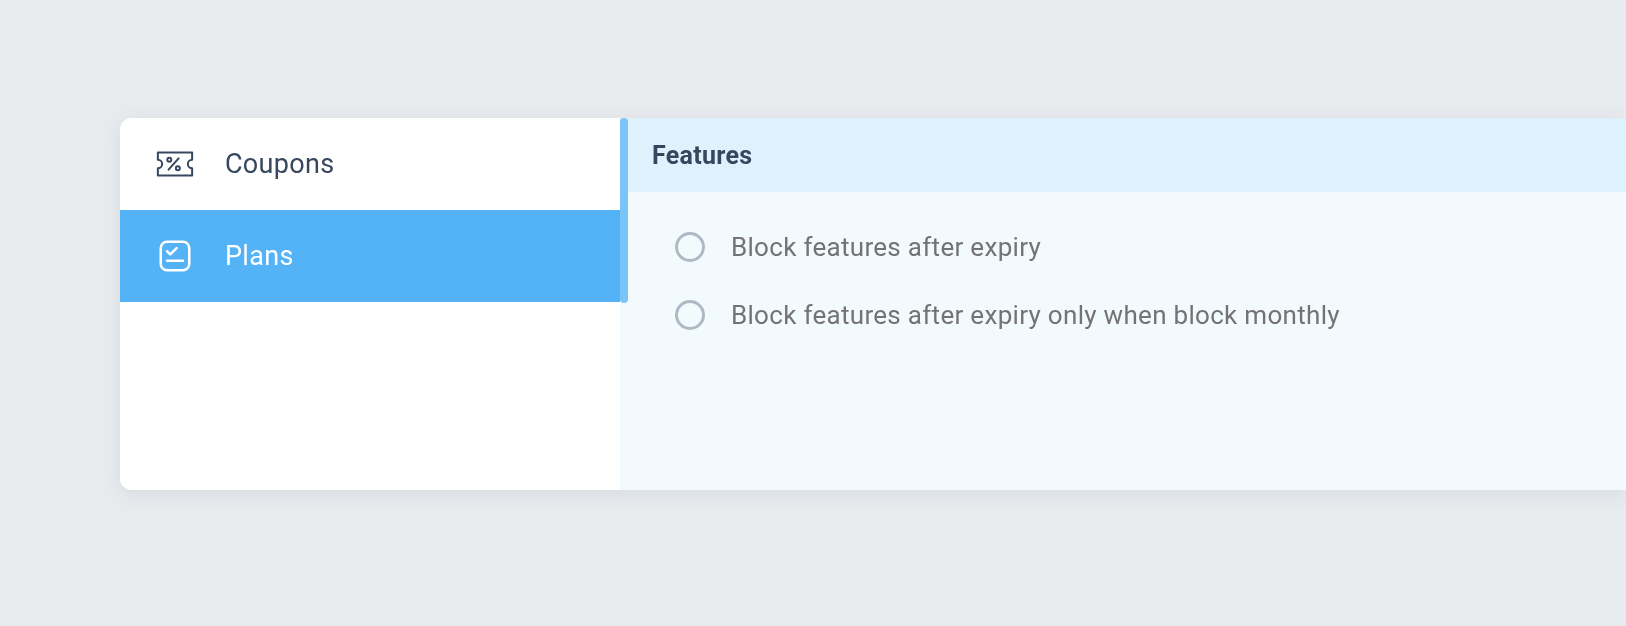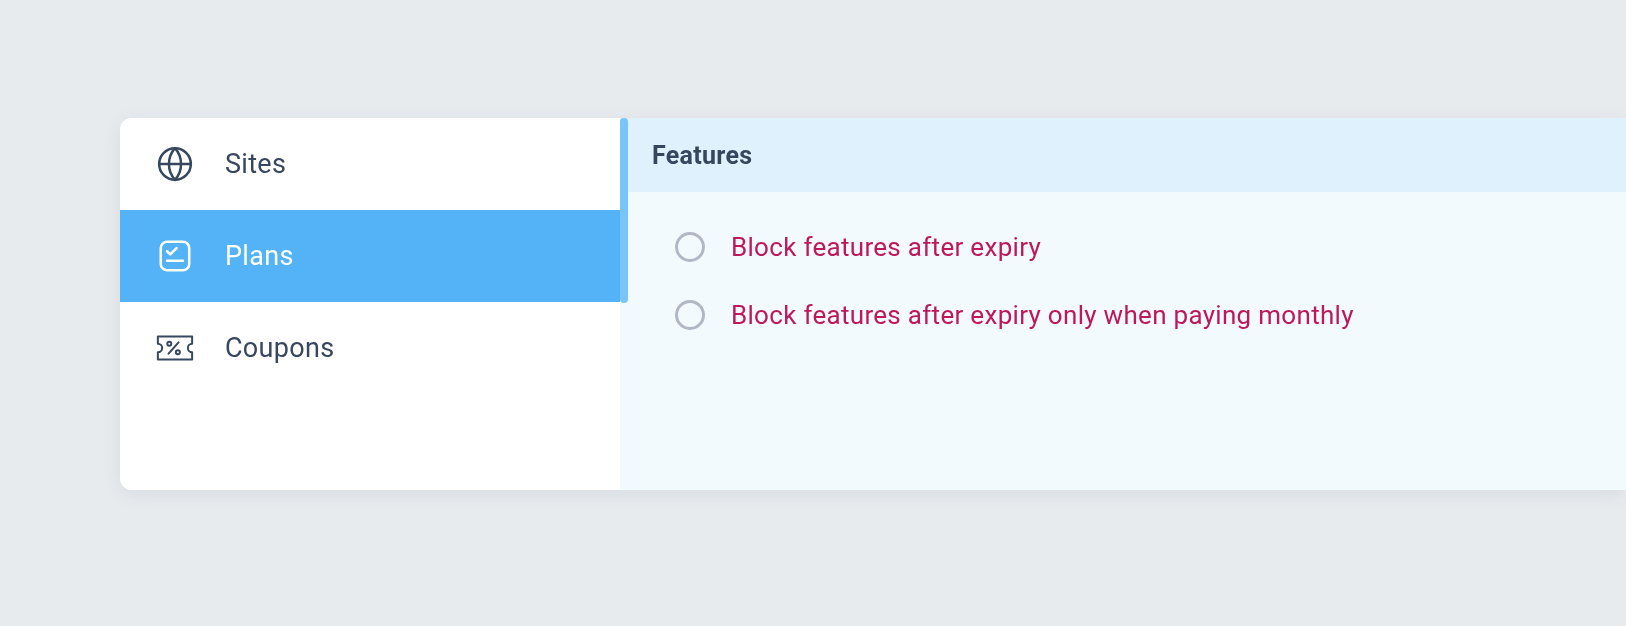--- a/index.html
+++ b/index.html
@@ -106,81 +106,70 @@
   }
   .radio-dot {
     width: 16px;
     height: 16px;
     background: #3faaf3;
     border-radius: 50%;
   }
   .radio-label {
     margin-left: 26px;
     font-size: 26px;
-    color: #be185d;
+    color: #737373;
     letter-spacing: 0.3px;
   }
 </style>
 </head>
 <body>
 
 <div class="canvas">
   <div class="sidebar">
 
+
     <div class="nav-item">
       <span class="nav-icon">
-        <svg width="38" height="38" viewBox="0 0 24 24" fill="none" stroke="#37475e" stroke-width="1.6" stroke-linecap="round" stroke-linejoin="round">
-          <circle cx="12" cy="12" r="10"></circle>
-          <line x1="2" y1="12" x2="22" y2="12"></line>
-          <path d="M12 2a15 15 0 0 1 0 20"></path>
-          <path d="M12 2a15 15 0 0 0 0 20"></path>
+        <svg width="42" height="34" viewBox="0 0 28 20" fill="none" stroke="#37475e" stroke-width="1.4" stroke-linecap="round" stroke-linejoin="round">
+          <path d="M2 2 h24 v5 a3 3 0 0 0 0 6 v5 h-24 v-5 a3 3 0 0 0 0-6 z"></path>
+          <circle cx="10" cy="7" r="1.4"></circle>
+          <circle cx="16" cy="13" r="1.4"></circle>
+          <line x1="16.5" y1="6" x2="9.5" y2="14"></line>
         </svg>
       </span>
-      <span class="nav-label">Sites</span>
+      <span class="nav-label">Coupons</span>
     </div>
 
     <div class="nav-item active">
       <span class="nav-icon">
         <svg width="38" height="38" viewBox="0 0 24 24" fill="none" stroke="#ffffff" stroke-width="1.6" stroke-linecap="round" stroke-linejoin="round">
           <rect x="3" y="3" width="18" height="18" rx="4"></rect>
           <path d="M7 9l2 2 4-4"></path>
           <line x1="7" y1="15" x2="17" y2="15"></line>
         </svg>
       </span>
       <span class="nav-label">Plans</span>
-    </div>
-
-    <div class="nav-item">
-      <span class="nav-icon">
-        <svg width="42" height="34" viewBox="0 0 28 20" fill="none" stroke="#37475e" stroke-width="1.4" stroke-linecap="round" stroke-linejoin="round">
-          <path d="M2 2 h24 v5 a3 3 0 0 0 0 6 v5 h-24 v-5 a3 3 0 0 0 0-6 z"></path>
-          <circle cx="10" cy="7" r="1.4"></circle>
-          <circle cx="16" cy="13" r="1.4"></circle>
-          <line x1="16.5" y1="6" x2="9.5" y2="14"></line>
-        </svg>
-      </span>
-      <span class="nav-label">Coupons</span>
     </div>
 
 
   </div>
 
   <div class="content">
     <div class="scroll-indicator"></div>
     <div class="section-header">
       <span>Features</span>
     </div>
     <div class="options">
 
       <div class="radio-row">
         <span class="radio"></span>
         <span class="radio-label">Block features after expiry</span>
       </div>
 
       <div class="radio-row">
         <span class="radio"></span>
-        <span class="radio-label">Block features after expiry only when paying monthly</span>
+        <span class="radio-label">Block features after expiry only when block monthly</span>
       </div>
 
 
     </div>
   </div>
 </div>
 
 </body></html>

